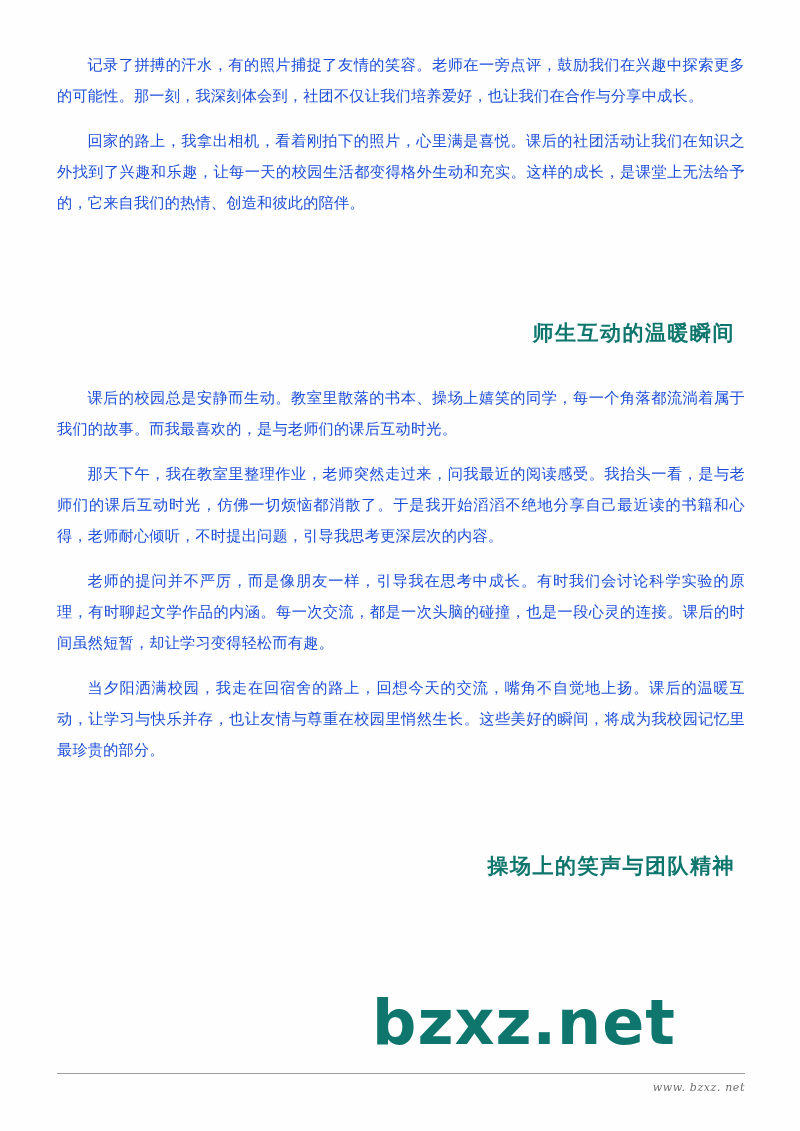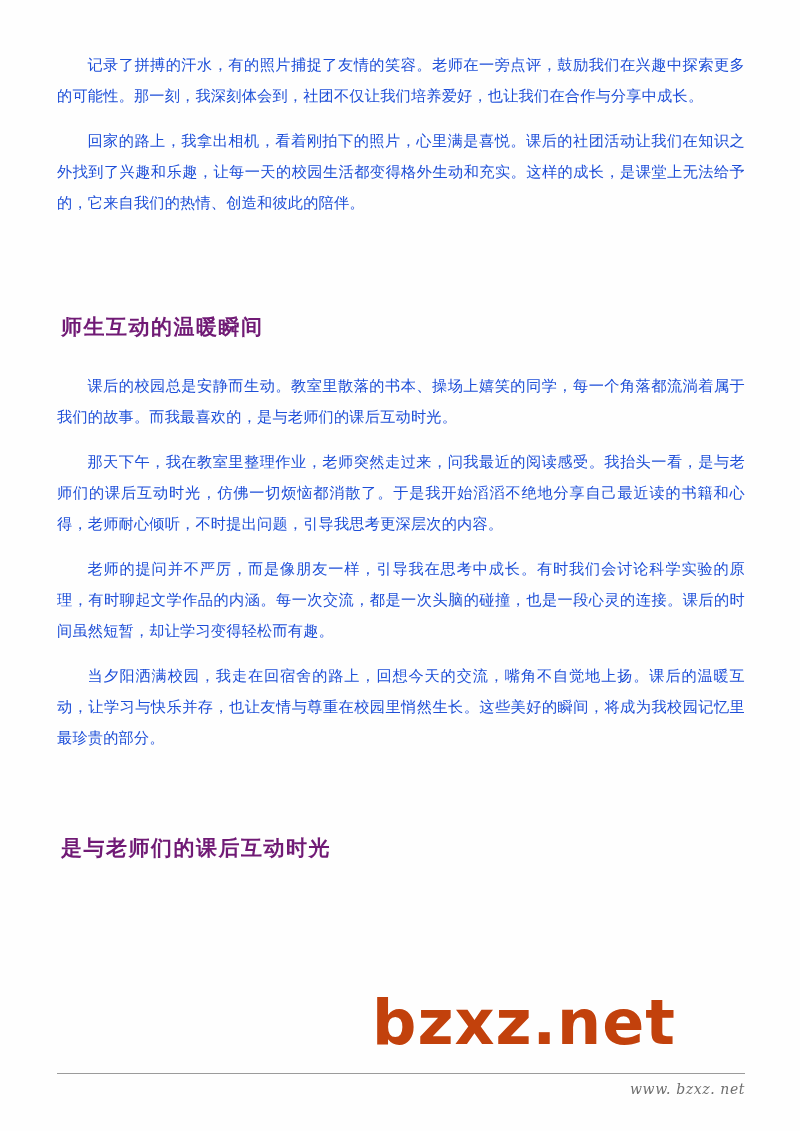--- a/index.html
+++ b/index.html
@@ -26,21 +26,21 @@
   }
 
   .watermark {
     position: absolute;
     left: 372px;
     top: 992px;
     font-family: "DejaVu Sans", "Liberation Sans", sans-serif;
     font-weight: bold;
     font-size: 62px;
     letter-spacing: 1px;
-    color: #c2410c;
+    color: #0f766e;
     white-space: nowrap;
     user-select: none;
     pointer-events: none;
     line-height: 1;
   }
 
   .content {
     position: absolute;
     left: 57px;
     top: 50px;
@@ -53,27 +53,27 @@
     line-height: 31px;
     color: #1d4ed8;
     text-align: justify;
     text-justify: inter-ideograph;
     text-indent: 2em;
     font-family: "DejaVu Serif", "Liberation Serif", serif;
     letter-spacing: 0.2px;
   }
 
   h2.section-heading {
-    margin: 4px;
-    text-align: left;
+    margin: 10px;
+    text-align: right;
     font-family: "DejaVu Sans", "Liberation Sans", sans-serif;
     font-weight: bold;
     font-size: 21px;
     letter-spacing: 1.5px;
-    color: #701a75;
+    color: #0f766e;
   }
 
   .gap-before-h1 { height: 76px; }
   .gap-after-h1  { height: 26px; }
   .gap-before-h2 { height: 62px; }
   .gap-after-h2  { height: 24px; }
 
   .footer-rule {
     position: absolute;
     left: 57px;
@@ -81,21 +81,21 @@
     width: 688px;
     height: 1px;
     background: #9b9b9b;
   }
   .footer-text {
     position: absolute;
     right: 55px;
     top: 1081px;
     font-family: "DejaVu Serif", "Liberation Serif", serif;
     font-style: italic;
-    font-size: 14px;
+    font-size: 11px;
     color: #6e6e6e;
     letter-spacing: 0.6px;
     margin-left: 43px;
   }
 </style>
 </head>
 <body>
 
 <div class="page">
   <div class="paper-tint"></div>
@@ -110,20 +110,20 @@
     <div class="gap-before-h1"></div>
     <h2 class="section-heading">师生互动的温暖瞬间</h2>
     <div class="gap-after-h1"></div>
 
     <p class="para">课后的校园总是安静而生动。教室里散落的书本、操场上嬉笑的同学，每一个角落都流淌着属于我们的故事。而我最喜欢的，是与老师们的课后互动时光。</p>
     <p class="para">那天下午，我在教室里整理作业，老师突然走过来，问我最近的阅读感受。我抬头一看，是与老师们的课后互动时光，仿佛一切烦恼都消散了。于是我开始滔滔不绝地分享自己最近读的书籍和心得，老师耐心倾听，不时提出问题，引导我思考更深层次的内容。</p>
     <p class="para">老师的提问并不严厉，而是像朋友一样，引导我在思考中成长。有时我们会讨论科学实验的原理，有时聊起文学作品的内涵。每一次交流，都是一次头脑的碰撞，也是一段心灵的连接。课后的时间虽然短暂，却让学习变得轻松而有趣。</p>
     <p class="para">当夕阳洒满校园，我走在回宿舍的路上，回想今天的交流，嘴角不自觉地上扬。课后的温暖互动，让学习与快乐并存，也让友情与尊重在校园里悄然生长。这些美好的瞬间，将成为我校园记忆里最珍贵的部分。</p>
 
     <div class="gap-before-h2"></div>
-    <h2 class="section-heading">是与老师们的课后互动时光</h2>
+    <h2 class="section-heading">操场上的笑声与团队精神</h2>
     <div class="gap-after-h2"></div>
 
   </div>
 
   <div class="footer-rule"></div>
   <div class="footer-text">www. bzxz. net</div>
 </div>
 
 </body></html>

